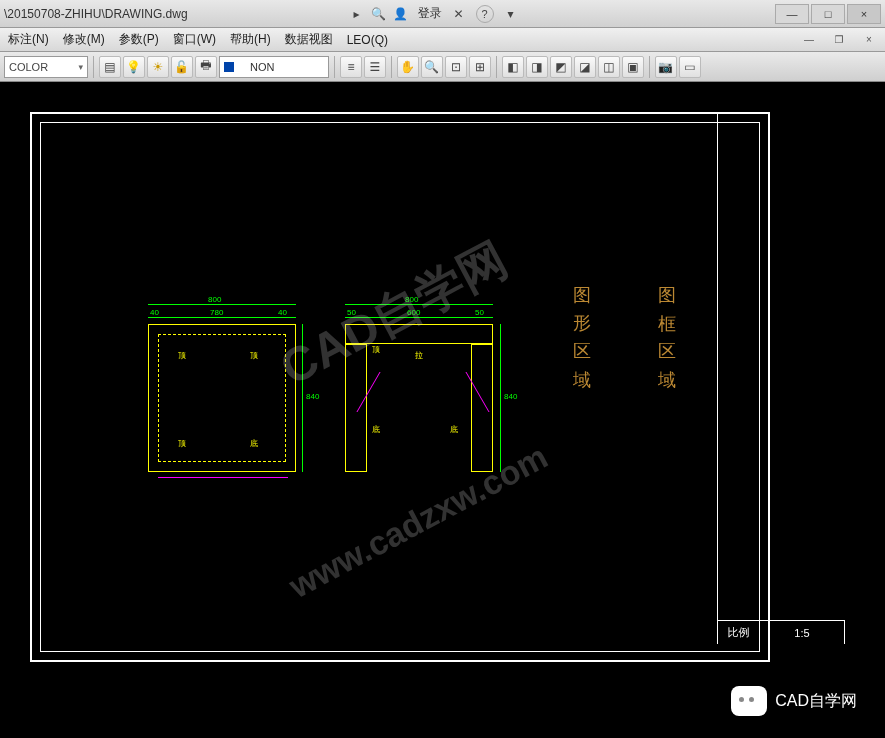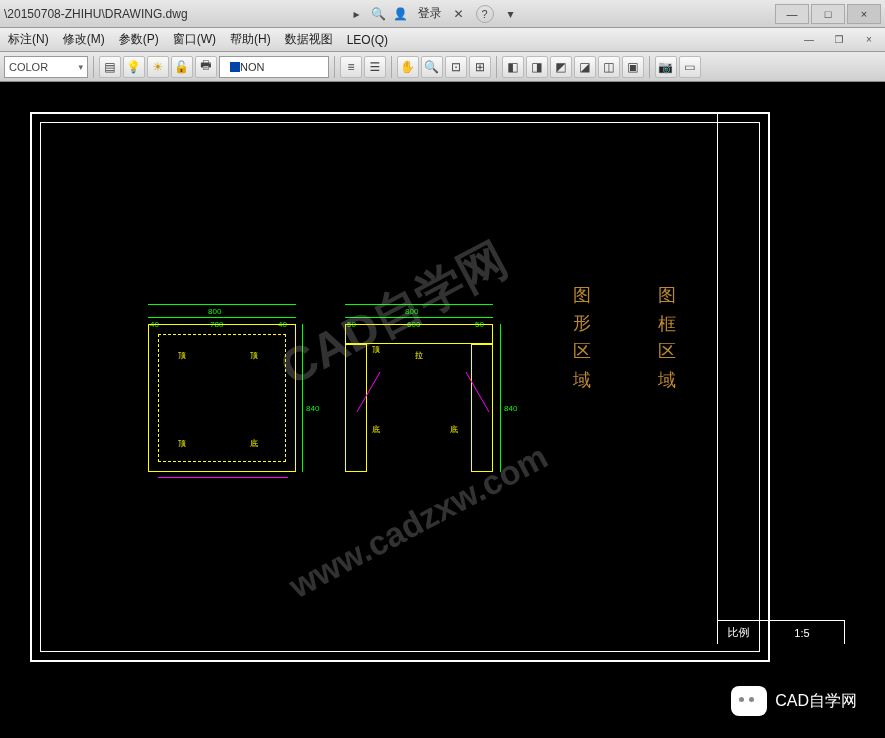--- a/index.html
+++ b/index.html
@@ -23,21 +23,21 @@
 .menubar .spacer { flex:1; }
 .menubar .xbtn { width:16px; height:16px; font-size:10px; color:#555; display:flex; align-items:center; justify-content:center; }
 
 
 .toolbar { height:30px; background:linear-gradient(#eaeaea,#cfcfcf); display:flex; align-items:center; padding:0 4px; gap:2px; border-bottom:1px solid #888; }
 .toolbar .dd { width:84px; height:22px; background:#fff; border:1px solid #999; font-size:11px; color:#444; padding:0 4px; display:flex; align-items:center; position:relative;}
 .toolbar .dd:after { content:"▾"; position:absolute; right:4px; font-size:9px; color:#666;}
 .toolbar .sep { width:1px; height:22px; background:#aaa; margin:0 3px; }
 .toolbar .tbtn { width:22px; height:22px; border:1px solid #bbb; background:linear-gradient(#fafafa,#e0e0e0); display:flex; align-items:center; justify-content:center; font-size:12px; color:#444; border-radius:2px;}
 .toolbar .tbtn.y { color:#c90;}
-.toolbar .layer { width:110px; height:22px; background:#fff; border:1px solid #999; font-size:11px; color:#333; padding:0 10px; display:flex; align-items:center; gap:0;}
+.toolbar .layer { width:110px; height:22px; background:#fff; border:1px solid #999; font-size:11px; color:#333; padding:0 4px; display:flex; align-items:center; gap:16px;}
 .toolbar .layer .sq { width:10px; height:10px; background:#04a; }
 
 
 .canvas { width:885px; height:656px; background:#000; position:relative; overflow:hidden; }
 
 
 .paper { position:absolute; left:30px; top:30px; width:740px; height:550px; border:2px solid #fff; }
 .paper-inner { position:absolute; left:40px; top:40px; width:720px; height:530px; border:1px solid #fff; }
 .tblock { position:absolute; right:40px; top:32px; width:128px; height:530px; border-left:1px solid #fff; }
 .tblock .row { position:absolute; left:0; right:0; bottom:0; height:24px; border-top:1px solid #fff; display:flex; }
@@ -47,21 +47,21 @@
 
 
 .vlabel { position:absolute; color:#b83; font-size:18px; writing-mode:vertical-rl; letter-spacing:28px; }
 
 
 .obj { position:absolute; }
 .rect-yellow { border:1px solid #ff0; }
 .rect-dashed { border:1px dashed #ff0; }
 .line-green { background:#0f0; height:1px;}
 .line-green-v { background:#0f0; width:1px;}
-.dim { position:absolute; color:#0f0; font-size:8px;margin-top:12px; }
+.dim { position:absolute; color:#0f0; font-size:8px; }
 .tag { position:absolute; color:#ff0; font-size:8px; }
 
 
 .wm { position:absolute; color:rgba(200,200,200,0.25); font-weight:bold; pointer-events:none; transform:rotate(-28deg); }
 
 
 .wechat { position:absolute; right:28px; bottom:22px; display:flex; align-items:center; gap:8px; color:#fff; font-size:16px; }
 .wechat .bubble { width:36px; height:30px; border-radius:8px; background:#fff; position:relative; }
 .wechat .bubble:before { content:""; position:absolute; left:8px; top:11px; width:5px; height:5px; border-radius:50%; background:#888;}
 .wechat .bubble:after { content:""; position:absolute; left:18px; top:11px; width:5px; height:5px; border-radius:50%; background:#888;}

